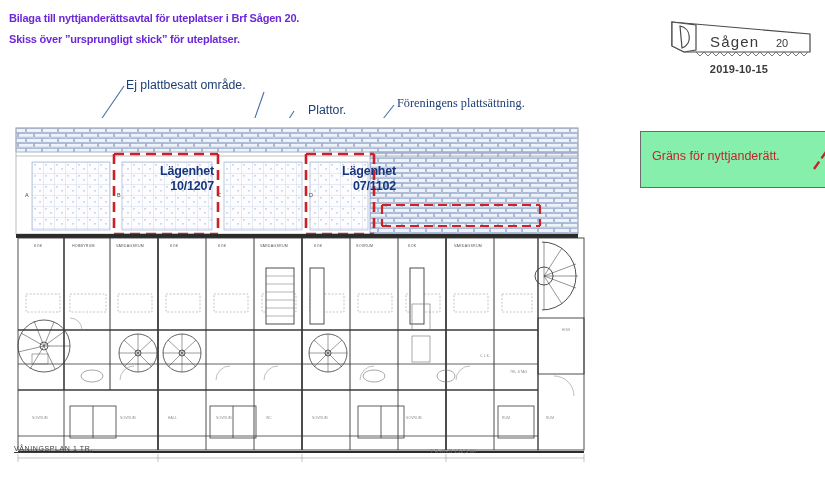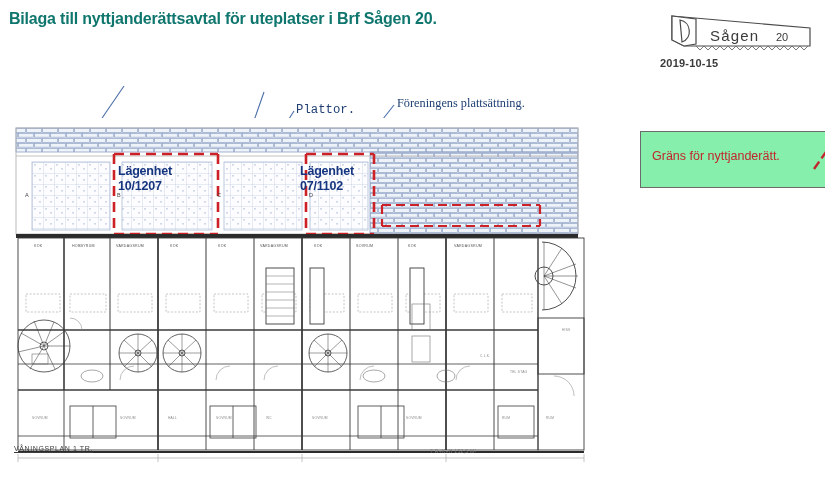--- a/index.html
+++ b/index.html
@@ -9,62 +9,62 @@
     background:#ffffff;
     font-family:"Liberation Sans",sans-serif;
     color:#000;
     position:relative;
   }
   #page{position:relative;width:825px;height:479px;}
 
   
   .title-block{position:absolute;left:9px;top:8px;width:620px;}
   .title-line{
-    font-size:16px;font-weight:bold;line-height:21px;
-    letter-spacing:-0.2px;color:#0f766e;white-space:nowrap;
-  }
-
-  
-  .logo-wrap{position:absolute;left:660px;top:2px;width:158px;height:74px;}
+    font-size:11px;font-weight:bold;line-height:21px;
+    letter-spacing:-0.2px;color:#6d28d9;white-space:nowrap;
+  }
+
+  
+  .logo-wrap{position:absolute;left:660px;top:8px;width:158px;height:74px;}
   .logo-svg{position:absolute;left:0;top:0;}
   .logo-date{
-    position:absolute;left:0;top:55px;width:158px;text-align:left;
+    position:absolute;left:0;top:55px;width:158px;text-align:center;
     font-size:11px;font-weight:bold;color:#3a3a3a;letter-spacing:0.2px;
   }
 
   
   .legend-box{
     position:absolute;left:640px;top:131px;width:207px;height:57px;
     background:#86efac;border:1.5px solid #6b6b6b;box-sizing:border-box;
   }
   .legend-text{
     position:absolute;left:11px;top:17px;
     font-size:12.5px;color:#c0262b;white-space:nowrap;
   }
   .legend-sample{position:absolute;left:168px;top:6px;}
 
   
   .anno{
     position:absolute;font-size:12.3px;color:#1f3f73;white-space:nowrap;
   }
   .anno-ej{left:126px;top:78px;}
-  .anno-plattor{left:296px;top:103px;font-family:Liberation Mono, monospace;}
+  .anno-plattor{left:308px;top:103px;}
   .anno-for{left:397px;top:96px;font-family:Liberation Serif, serif;}
   .anno-lines{position:absolute;left:0;top:0;}
 
   
   .drawing{
     position:absolute;left:10px;top:118px;width:598px;height:353px;
     background:#fff;overflow:hidden;
   }
   .dwg-svg{position:absolute;left:0;top:0;}
 
   
   .apt-label{
-    position:absolute;text-align:left;
+    position:absolute;text-align:right;
     font-size:12.5px;font-weight:bold;color:#16357f;
     line-height:15px;white-space:nowrap;
     letter-spacing:-0.2px;
   }
   .apt-1{left:108px;top:46px;width:96px;}
   .apt-2{left:290px;top:46px;width:96px;}
   .apt-3{
     left:386px;top:91px;width:150px;
     font-size:12px;
   }
@@ -91,20 +91,21 @@
     white-space:nowrap;
   }
 </style>
 </head>
 <body>
 
 <div id="page">
 
   <div class="title-block">
     <div class="title-line">Bilaga till nyttjanderättsavtal för uteplatser i Brf Sågen 20.</div>
+    <div class="title-line">Skiss över ”ursprungligt skick” för uteplatser.</div>
   </div>
 
   <div class="logo-wrap">
     <svg class="logo-svg" width="158" height="56" viewBox="0 0 158 56">
 
       <path d="M12 14 L150 26 L150 44 L24 44 L12 38 Z" fill="#ffffff" stroke="#4a4a4a" stroke-width="1.2"></path>
 
       <path d="M12 14 L36 17 L36 42 L24 44 L12 38 Z" fill="#ffffff" stroke="#4a4a4a" stroke-width="1.2"></path>
       <path d="M20 18 C31 20, 33 36, 22 40 L20 18 Z" fill="#ffffff" stroke="#4a4a4a" stroke-width="1.2"></path>
 
@@ -128,20 +129,21 @@
     <line x1="264" y1="92" x2="243" y2="152" stroke="#4a6da8" stroke-width="1.1"></line>
     <polygon points="243,152 239,143 248,145" fill="#4a6da8"></polygon>
 
     <line x1="294" y1="111" x2="280" y2="133" stroke="#4a6da8" stroke-width="1.1"></line>
     <line x1="300" y1="118" x2="270" y2="200" stroke="#4a6da8" stroke-width="1.1"></line>
     <polygon points="270,200 268,190 277,194" fill="#4a6da8"></polygon>
 
     <line x1="394" y1="105" x2="379" y2="124" stroke="#4a6da8" stroke-width="1.1"></line>
   </svg>
 
+  <div class="anno anno-ej">Ej plattbesatt område.</div>
   <div class="anno anno-plattor">Plattor.</div>
   <div class="anno anno-for">Föreningens plattsättning.</div>
 
   <div class="drawing">
 
     <svg class="dwg-svg" width="598" height="353" viewBox="0 0 598 353">
       <defs>
 
         <pattern id="pav" width="11" height="11" patternUnits="userSpaceOnUse">
           <rect width="11" height="11" fill="#fdfdff"></rect>

